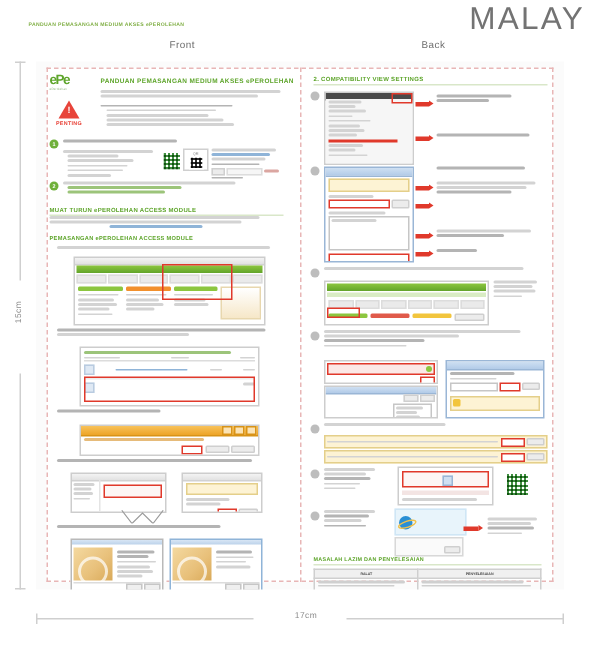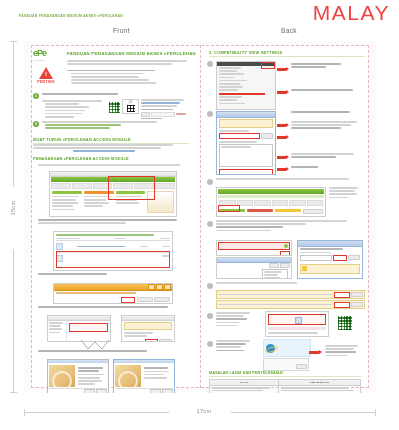--- a/index.html
+++ b/index.html
@@ -6,21 +6,21 @@
   body{
     width:399px;height:430px;overflow:hidden;background:#ffffff;
     font-family:"Liberation Sans",sans-serif;
     -webkit-font-smoothing:antialiased;
   }
   .stage{position:relative;width:399px;height:430px;}
 
   
   .lang-title{
     position:absolute;right:9px;top:1px;
-    font-size:21px;letter-spacing:1.5px;color:#ef4444;
+    font-size:21px;letter-spacing:1.5px;color:#737373;
     font-family:"Liberation Sans",sans-serif;font-weight:300;
     font-style:normal;
   }
   .doc-kicker{
     position:absolute;left:19px;top:14px;
     font-size:3.4px;letter-spacing:.25px;color:#7fae43;font-weight:bold;
     white-space:nowrap;
   }
   .side-label{
     position:absolute;top:27px;font-size:6.6px;color:#6d6d6d;letter-spacing:.3px;

